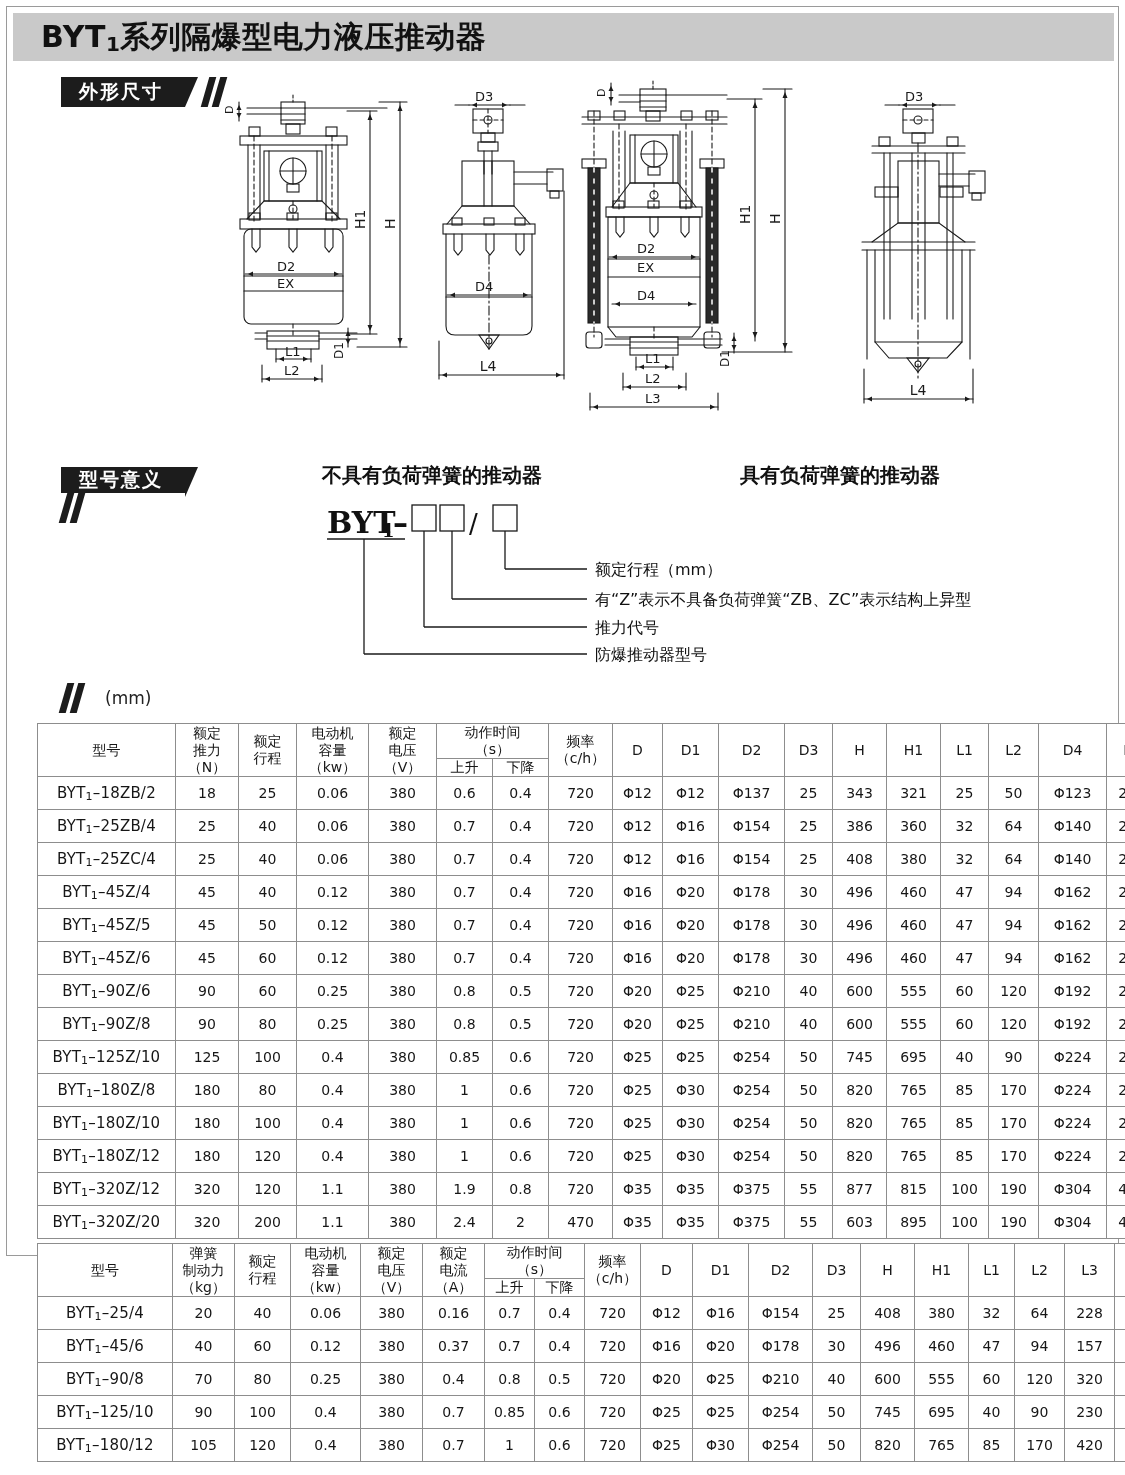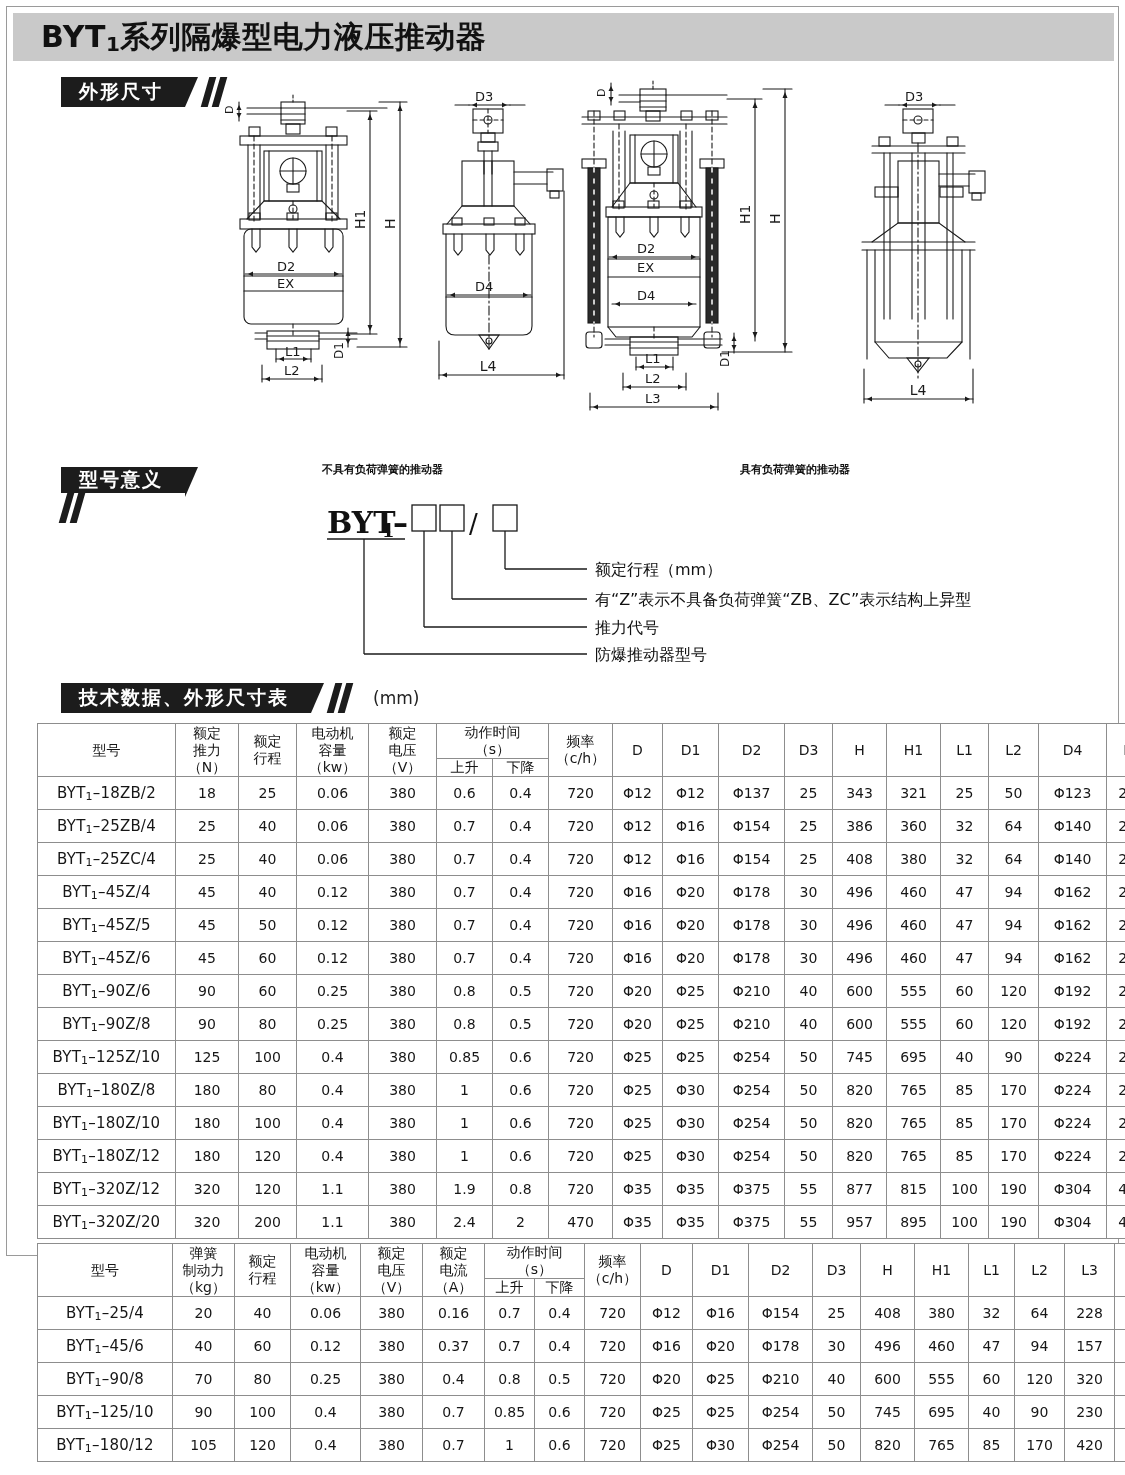--- a/index.html
+++ b/index.html
@@ -85,21 +85,21 @@
   
   .drawings {
     position: absolute;
     left: 200px; top: 62px;
     width: 900px; height: 370px;
   }
   .drawings svg { display: block; }
 
   .capt {
     position: absolute;
-    font-size: 11px;
+    font-size: 20px;
     font-weight: bold;
     color: #111;
     white-space: nowrap;
   }
 
   
   .modelbox {
     position: absolute;
     left: 290px; top: 492px;
     width: 760px; height: 175px;
@@ -547,21 +547,20 @@
       <text x="96" y="34" font-size="30" font-weight="bold" fill="#111" font-family="DejaVu Sans, sans-serif">–</text>
       <text x="172" y="34" font-size="26" fill="#111" font-family="DejaVu Sans, sans-serif">/</text>
       <text x="298" y="76" font-size="16" fill="#111" font-family="DejaVu Sans, sans-serif">额定行程（mm）</text>
       <text x="298" y="106" font-size="16" fill="#111" font-family="DejaVu Sans, sans-serif">有“Z”表示不具备负荷弹簧“ZB、ZC”表示结构上异型</text>
       <text x="298" y="134" font-size="16" fill="#111" font-family="DejaVu Sans, sans-serif">推力代号</text>
       <text x="298" y="161" font-size="16" fill="#111" font-family="DejaVu Sans, sans-serif">防爆推动器型号</text>
     </svg>
   </div>
 
   <div class="sectag" style="left:36px; top:676px;">
-    <div class="blk">技术数据、外形尺寸表</div>
     <div class="slashes">
         <i></i>
         <i></i>
       </div>
     <div class="unit">(mm)</div>
   </div>
 
   <table class="spec t1">
     <colgroup>
       <col style="width:138px">
@@ -896,21 +895,21 @@
           <td>200</td>
           <td>1.1</td>
           <td>380</td>
           <td>2.4</td>
           <td>2</td>
           <td>470</td>
           <td>Φ35</td>
           <td>Φ35</td>
           <td>Φ375</td>
           <td>55</td>
-          <td>957</td>
+          <td>603</td>
           <td>895</td>
           <td>100</td>
           <td>190</td>
           <td>Φ304</td>
           <td>433</td>
         </tr>
       </tbody>
   </table>
 
   <table class="spec t2">

